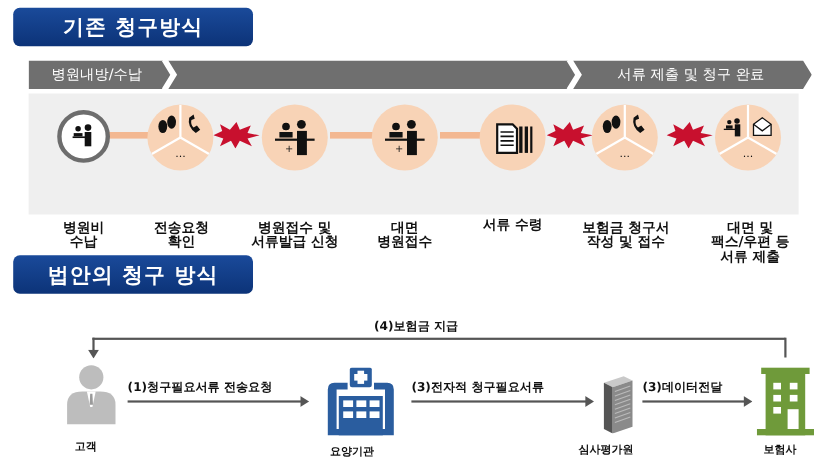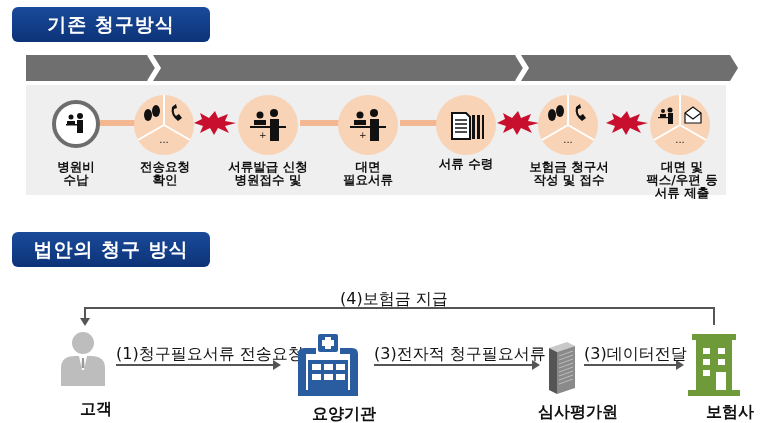--- a/index.html
+++ b/index.html
@@ -1,45 +1,47 @@
 <!DOCTYPE html>
 <html><head>
 <meta charset="utf-8">
 <style>
   html,body{margin:0;padding:0;background:#fff;}
   body{width:764px;height:423px;position:relative;overflow:hidden;font-family:"DejaVu Sans","Liberation Sans",sans-serif;color:#111;}
-  .title-badge{position:absolute;left:12px;height:35px;width:198px;background:linear-gradient(#1a4a9a,#0c3378);border-radius:6px;color:#fff;font-weight:bold;font-size:19px;display:flex;align-items:center;justify-content:center;letter-spacing:1px;}
+  .title-badge{position:absolute;left:12px;height:35px;width:218px;background:linear-gradient(#1a4a9a,#0c3378);border-radius:6px;color:#fff;font-weight:bold;font-size:19px;display:flex;align-items:center;justify-content:center;letter-spacing:1px;}
   #t1{top:7px;}
   #t2{top:232px;}
   .phase-bar{position:absolute;top:55px;left:26px;width:712px;height:26px;}
   .phase{position:absolute;top:0;height:26px;background:#6f6f6f;color:#fff;font-size:13px;display:flex;align-items:center;justify-content:center;}
   .panel{position:absolute;left:26px;top:85px;width:700px;height:110px;background:#efefef;}
   .connector{position:absolute;height:6px;background:#f3b892;}
   .circle{position:absolute;width:60px;height:60px;border-radius:50%;background:#f8d3b6;overflow:hidden;}
   .circle.white{background:#fff;border:4px solid #6d6d6d;width:40px;height:40px;}
   .circle svg{position:absolute;left:0;top:0;}
   .burst{position:absolute;}
-  .step-label{position:absolute;font-size:12.5px;font-weight:bold;text-align:center;line-height:13px;color:#111;white-space:nowrap;}
-  .flow-label{position:absolute;font-size:16px;font-weight:normal;white-space:nowrap;}
-  .node-label{position:absolute;font-size:16px;font-weight:bold;white-space:nowrap;margin-left:12px;}
+  .step-label{position:absolute;font-size:12.5px;font-weight:bold;text-align:center;line-height:13px;color:#111;white-space:nowrap;margin-top:40px;}
+  .flow-label{position:absolute;font-size:11px;font-weight:bold;white-space:nowrap;}
+  .node-label{position:absolute;font-size:10px;font-weight:bold;white-space:nowrap;}
   .line{position:absolute;background:#555;}
 </style>
 </head>
 <body>
 
 <div id="t1" class="title-badge">기존 청구방식</div>
 
 <div class="phase-bar">
   <svg width="712" height="26" style="position:absolute;left:0;top:0">
     <polygon points="0,0 122,0 130,13 122,26 0,26" fill="#6f6f6f"></polygon>
     <polygon points="127,0 490,0 498,13 490,26 127,26 135,13" fill="#6f6f6f"></polygon>
     <polygon points="495,0 704,0 712,13 704,26 495,26 503,13" fill="#6f6f6f"></polygon>
     <polyline points="122,0 130,13 122,26" fill="none" stroke="#fff" stroke-width="2"></polyline>
     <polyline points="490,0 498,13 490,26" fill="none" stroke="#fff" stroke-width="2"></polyline>
   </svg>
+  <div class="phase" style="left:0;width:124px;background:transparent">병원내방/수납</div>
+  <div class="phase" style="left:500px;width:204px;background:transparent">서류 제출 및 청구 완료</div>
 </div>
 
 <div class="panel"></div>
 
 <div class="connector" style="left:96px;top:120px;width:40px"></div>
 <div class="connector" style="left:300px;top:120px;width:40px"></div>
 <div class="connector" style="left:400px;top:120px;width:40px"></div>
 
 <div class="circle white" style="left:52px;top:100px">
   <svg width="40" height="40" viewBox="0 0 40 40">
@@ -140,26 +142,26 @@
 
 <div class="step-label" style="left:48px;top:160px;width:56px">
     <div>병원비</div>
     <div>수납</div>
   </div>
 <div class="step-label" style="left:130px;top:160px;width:70px">
     <div>전송요청</div>
     <div>확인</div>
   </div>
 <div class="step-label" style="left:218px;top:160px;width:100px">
+    <div>병원접수 및</div>
     <div>서류발급 신청</div>
-    <div>병원접수 및</div>
   </div>
 <div class="step-label" style="left:330px;top:160px;width:76px">
     <div>대면</div>
-    <div>필요서류</div>
+    <div>병원접수</div>
   </div>
 <div class="step-label" style="left:430px;top:157px;width:72px">
     <div>서류 수령</div>
   </div>
 <div class="step-label" style="left:524px;top:160px;width:90px">
     <div>보험금 청구서</div>
     <div>작성 및 접수</div>
   </div>
 <div class="step-label" style="left:636px;top:160px;width:92px">
     <div>대면 및</div>

